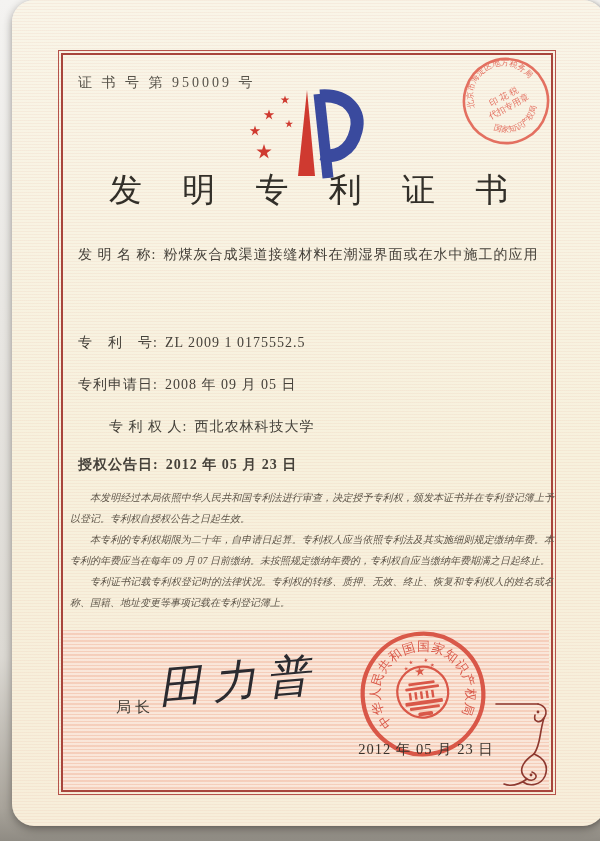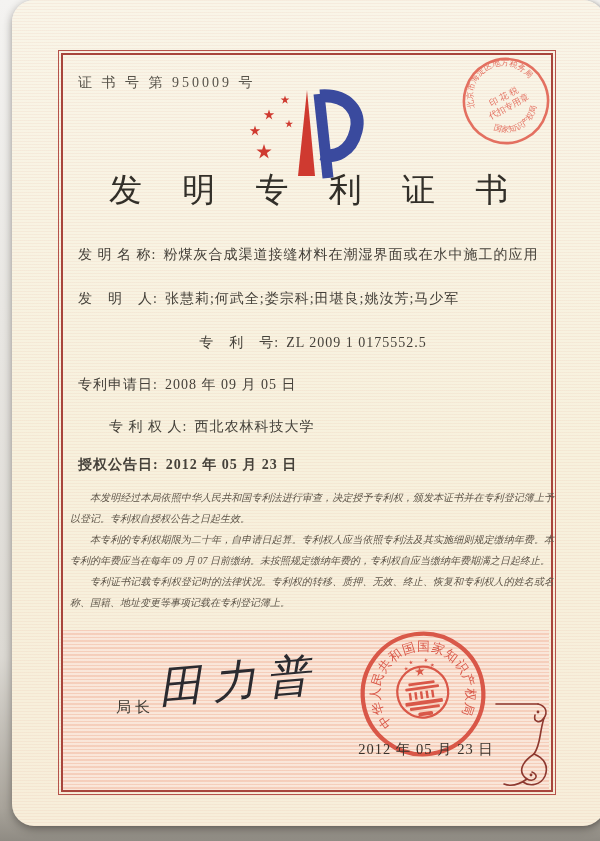--- a/index.html
+++ b/index.html
@@ -19,21 +19,21 @@
   
   #band{left:51px;top:630px;width:486px;height:161px;z-index:1;
     background:repeating-linear-gradient(180deg,#f5cbb8 0px,#f5cbb8 1.5px,#fae6da 1.5px,#fae6da 3.5px);
     opacity:.9;}
   
   #certno{left:66px;top:74px;font-size:14px;letter-spacing:3px;color:#57534a;z-index:3;}
   #title{left:0;width:100%;top:168px;text-align:center;font-size:33px;color:#322f29;
          letter-spacing:16px;text-indent:16px;z-index:3;}
   .fieldrow{left:66px;width:470px;font-size:14px;color:#45413a;letter-spacing:1px;z-index:3;white-space:nowrap;}
   .fieldrow .val{margin-left:7px;}
-  #f0{top:246px;} #f1{top:290px;} #f2{top:334px;text-align:center;} #f3{top:376px;} #f4{top:418px;margin-left:31px;} #f5{top:456px;font-weight:bold;}
+  #f0{top:246px;} #f1{top:290px;} #f2{top:334px;} #f3{top:376px;} #f4{top:418px;margin-left:31px;} #f5{top:456px;font-weight:bold;}
   #paras{left:58px;top:487px;width:484px;z-index:3;color:#5f564a;font-style:italic;
          font-size:10px;line-height:21px;text-align:justify;}
   #paras p{margin:0;text-indent:2em;}
   #director{left:104px;top:698px;font-size:15px;letter-spacing:4px;color:#3c3831;z-index:4;}
   #sig{left:146px;top:652px;font-size:44px;font-style:italic;letter-spacing:10px;color:#2b2b30;
        transform:rotate(-5deg);z-index:4;}
   #sealdate{left:329px;top:740px;width:170px;text-align:center;font-size:14.5px;letter-spacing:1px;
             color:#3a332c;z-index:6;}
   #footer{left:0;width:100%;top:764px;text-align:center;font-size:11px;letter-spacing:3px;color:#6c645a;z-index:3;}
   
@@ -72,23 +72,20 @@
       <g stroke="#3a4a9e" fill="none">
         <path d="M75,8 L84,92" stroke-width="11"></path>
         <path d="M76,10 C104,8 117,26 112,45 C107,66 90,73 78,68" stroke-width="13"></path>
       </g>
     </svg>
 
     <div id="title" class="abs">发 明 专 利 证 书</div>
 
     <div id="f0" class="abs fieldrow">
       <span>发 明 名 称:</span><span class="val">粉煤灰合成渠道接缝材料在潮湿界面或在水中施工的应用</span>
-    </div>
-    <div id="f1" class="abs fieldrow">
-      <span>发　明　人:</span><span class="val">张慧莉;何武全;娄宗科;田堪良;姚汝芳;马少军</span>
     </div>
     <div id="f2" class="abs fieldrow">
       <span>专　利　号:</span><span class="val">ZL 2009 1 0175552.5</span>
     </div>
     <div id="f3" class="abs fieldrow">
       <span>专利申请日:</span><span class="val">2008 年 09 月 05 日</span>
     </div>
     <div id="f4" class="abs fieldrow">
       <span>专 利 权 人:</span><span class="val">西北农林科技大学</span>
     </div>

